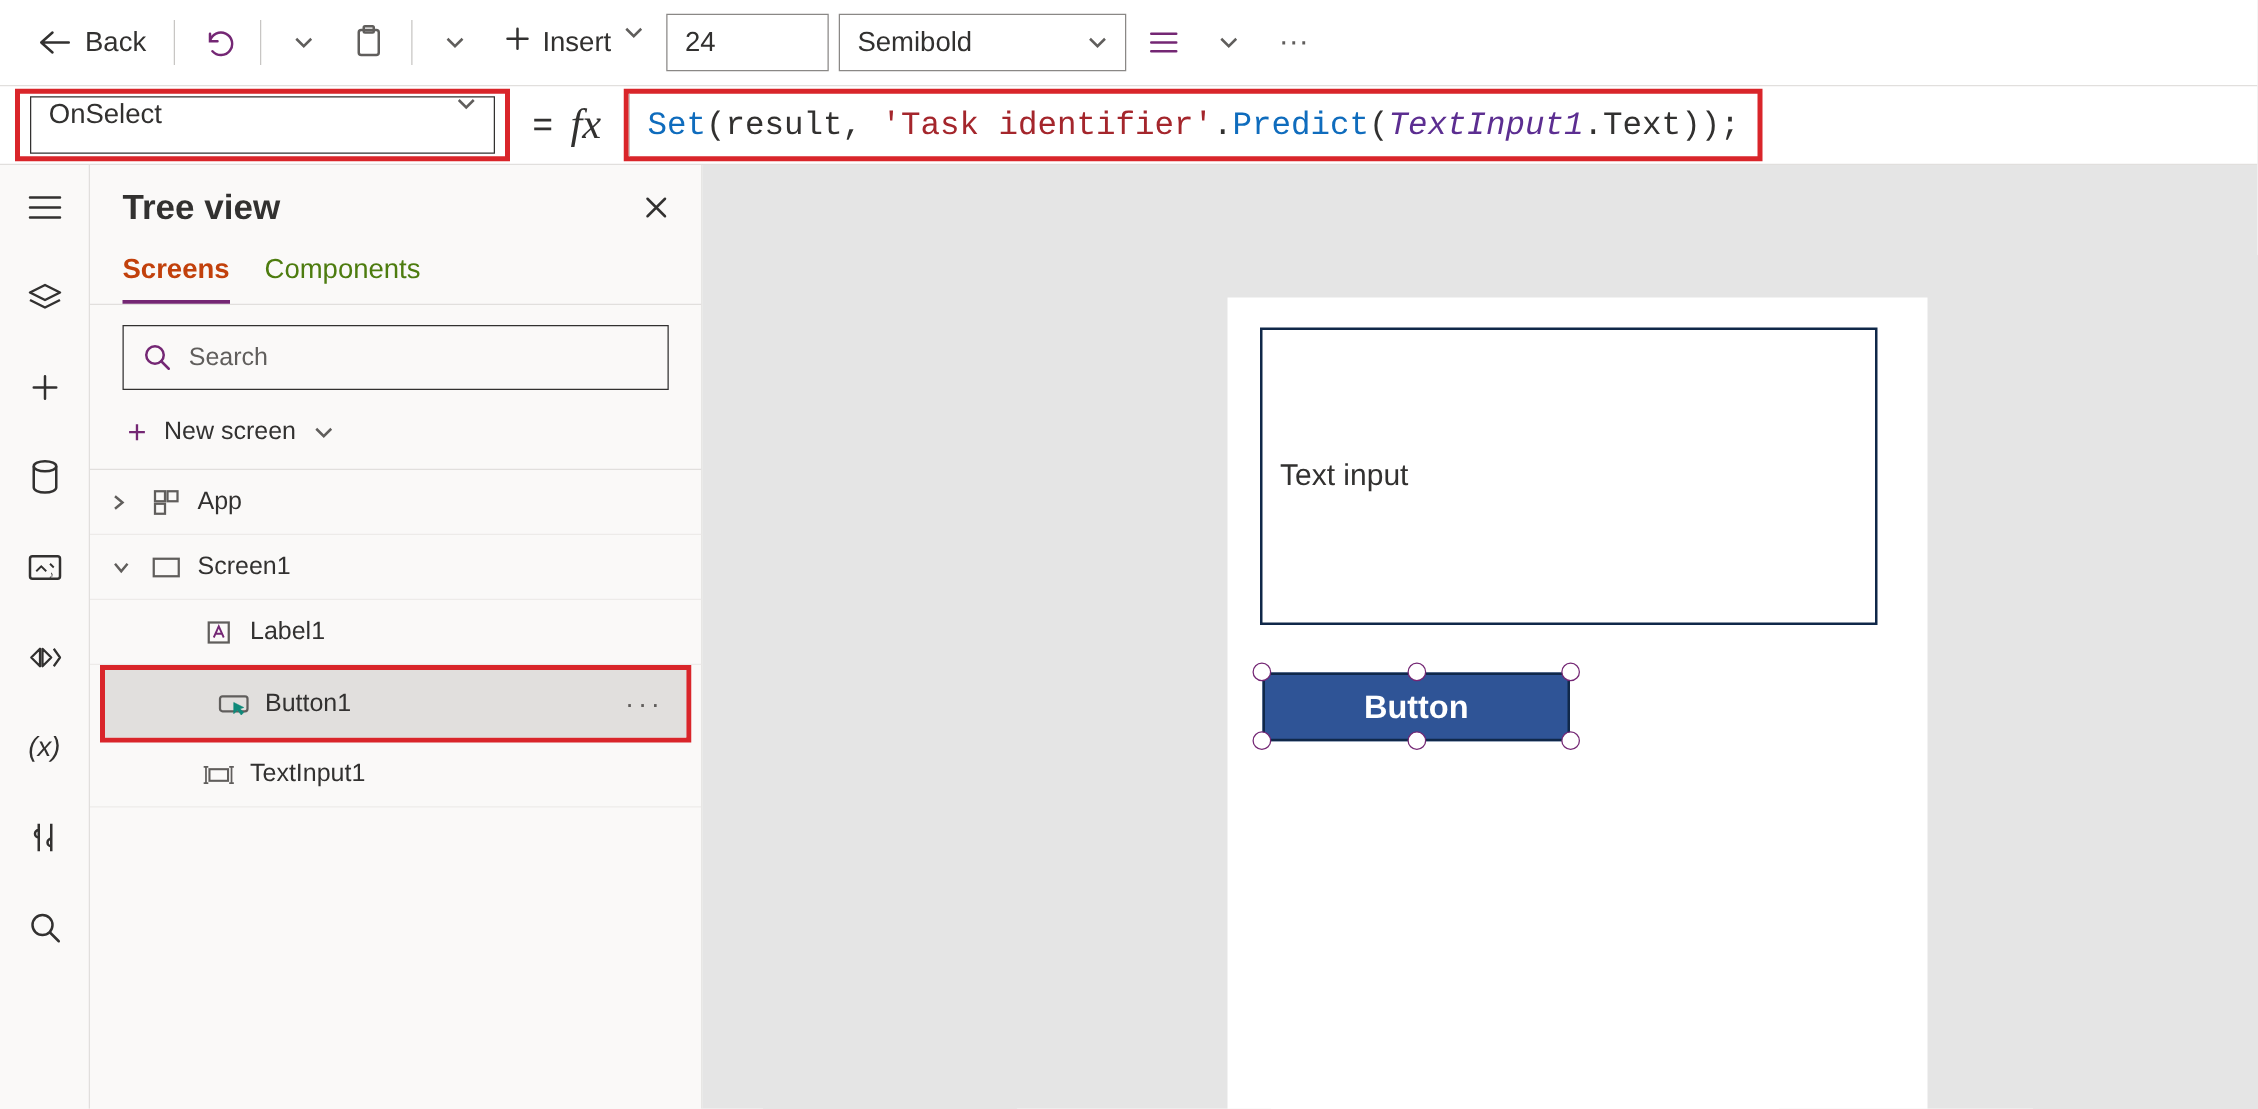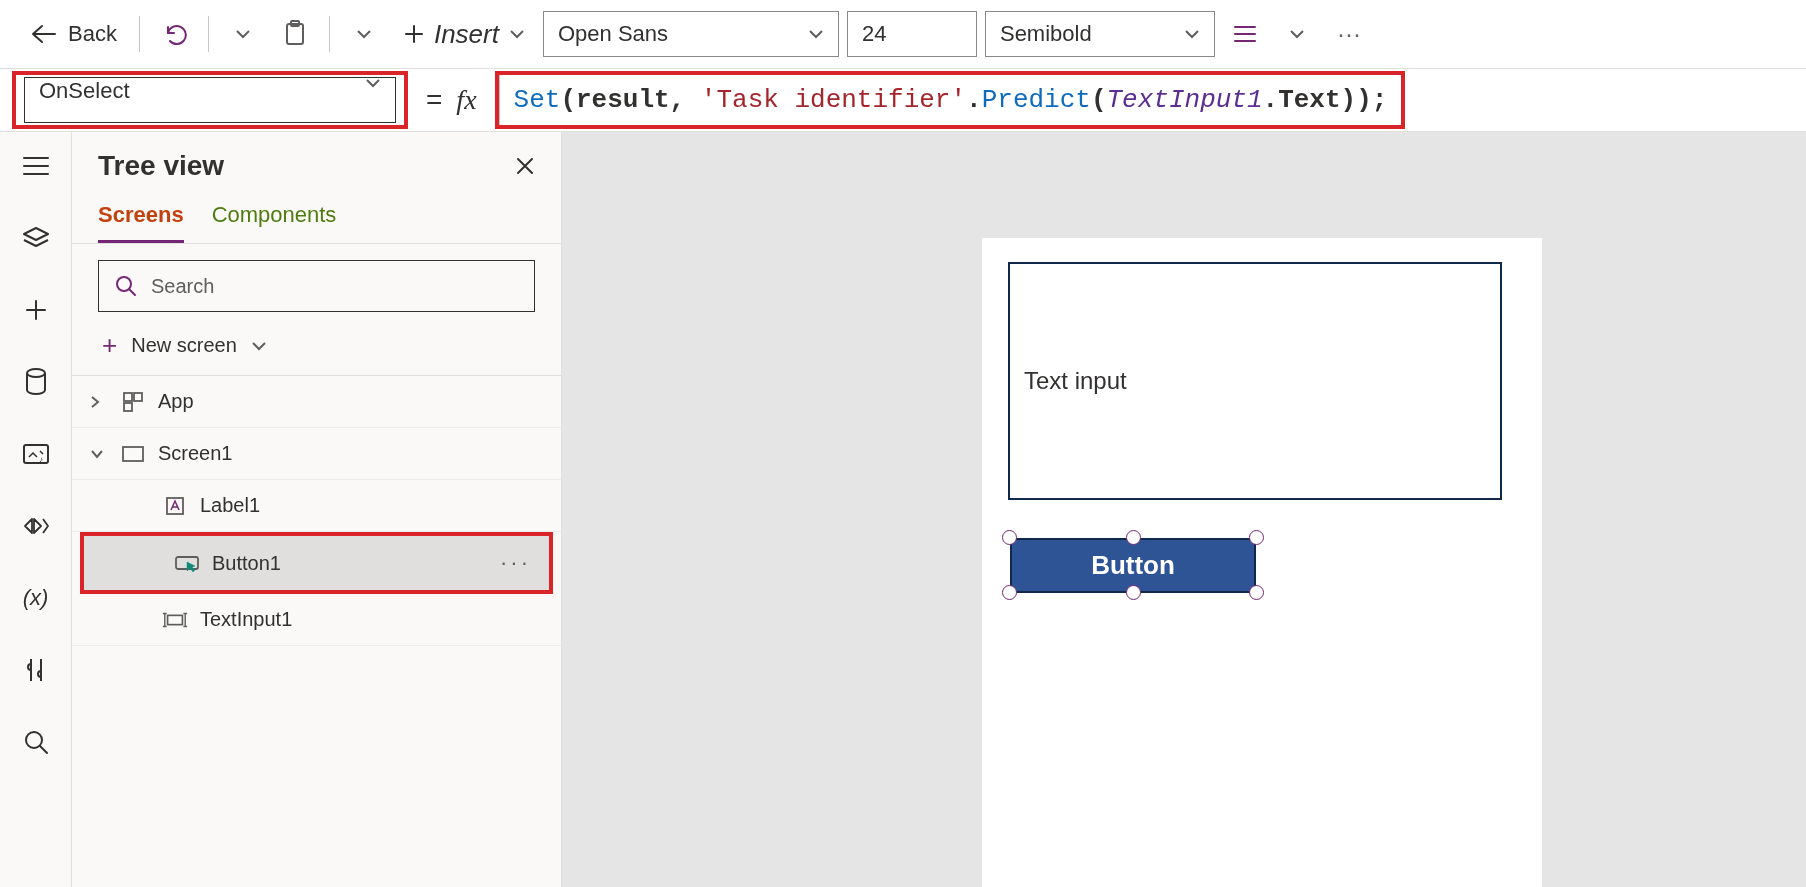--- a/index.html
+++ b/index.html
@@ -35,25 +35,23 @@
   align-items: center;
   justify-content: center;
   height: 44px;
   min-width: 44px;
   padding: 0 8px;
   color: #605e5c;
 }
 .tb-divider { width: 1px; height: 36px; background: #c8c6c4; margin: 0 4px; }
 .tb-insert {
   display: flex;
-  align-items: center;
   gap: 10px;
-  font-size: 26px;
+  font-size: 22px;
   padding: 0 10px;
-  font-style: italic;
 }
 .tb-select {
   display: flex;
   align-items: center;
   justify-content: space-between;
   border: 1px solid #8a8886;
   height: 46px;
   padding: 0 14px;
   font-size: 22px;
 }
@@ -91,21 +89,21 @@
   background: #fff;
 }
 .formula-pre {
   display: flex;
   align-items: center;
   gap: 14px;
   padding: 0 18px;
   font-size: 28px;
   color: #323130;
 }
-.fx { font-style: italic; font-family: "Segoe UI", serif; font-size: 28px; }
+.fx { font-style: italic; font-family: "Segoe UI", serif; font-size: 34px; }
 .formula-highlight {
   border: 4px solid #d9252a;
   margin: 2px 0;
   display: flex;
   align-items: center;
   background: #fff;
 }
 .formula-input {
   flex: 1;
   display: flex;
@@ -115,21 +113,21 @@
   padding: 0 14px;
   white-space: pre;
   min-width: 830px;
   border-left: 1px solid #c8c6c4;
   height: 100%;
 }
 .tk-fn { color: #0f6cbd; }
 .tk-str { color: #a4262c; }
 .tk-prop { color: #0f6cbd; }
 .tk-ref { color: #5c2e91; font-style: italic; }
-.tk-plain { color: #323130; font-weight: bold; }
+.tk-plain { color: #323130; }
 
 
 .main {
   display: flex;
   height: calc(100% - 132px);
 }
 .left-rail {
   width: 72px;
   background: #faf9f8;
   border-right: 1px solid #e1dfdd;
@@ -321,28 +319,20 @@
   <div class="tb-insert">
     <span>
       <svg width="20" height="20" viewBox="0 0 20 20">
           <path d="M10 2 V18 M2 10 H18" stroke="#323130" stroke-width="2" stroke-linecap="round"></path>
         </svg>
     </span>
     <span>Insert</span>
     <svg class="chev-svg" viewBox="0 0 16 10">
         <path d="M2 2 L8 8 L14 2" stroke="#605e5c" stroke-width="2" fill="none"></path>
       </svg>
-  </div>
-  <div class="tb-select sel-font">
-    <span>Open Sans</span>
-    <span class="chev">
-        <svg class="chev-svg" viewBox="0 0 16 10">
-          <path d="M2 2 L8 8 L14 2" stroke="#605e5c" stroke-width="2" fill="none"></path>
-        </svg>
-      </span>
   </div>
   <div class="tb-select sel-size">
     <span>24</span>
   </div>
   <div class="tb-select sel-weight">
     <span>Semibold</span>
     <span class="chev">
         <svg class="chev-svg" viewBox="0 0 16 10">
           <path d="M2 2 L8 8 L14 2" stroke="#605e5c" stroke-width="2" fill="none"></path>
         </svg>

